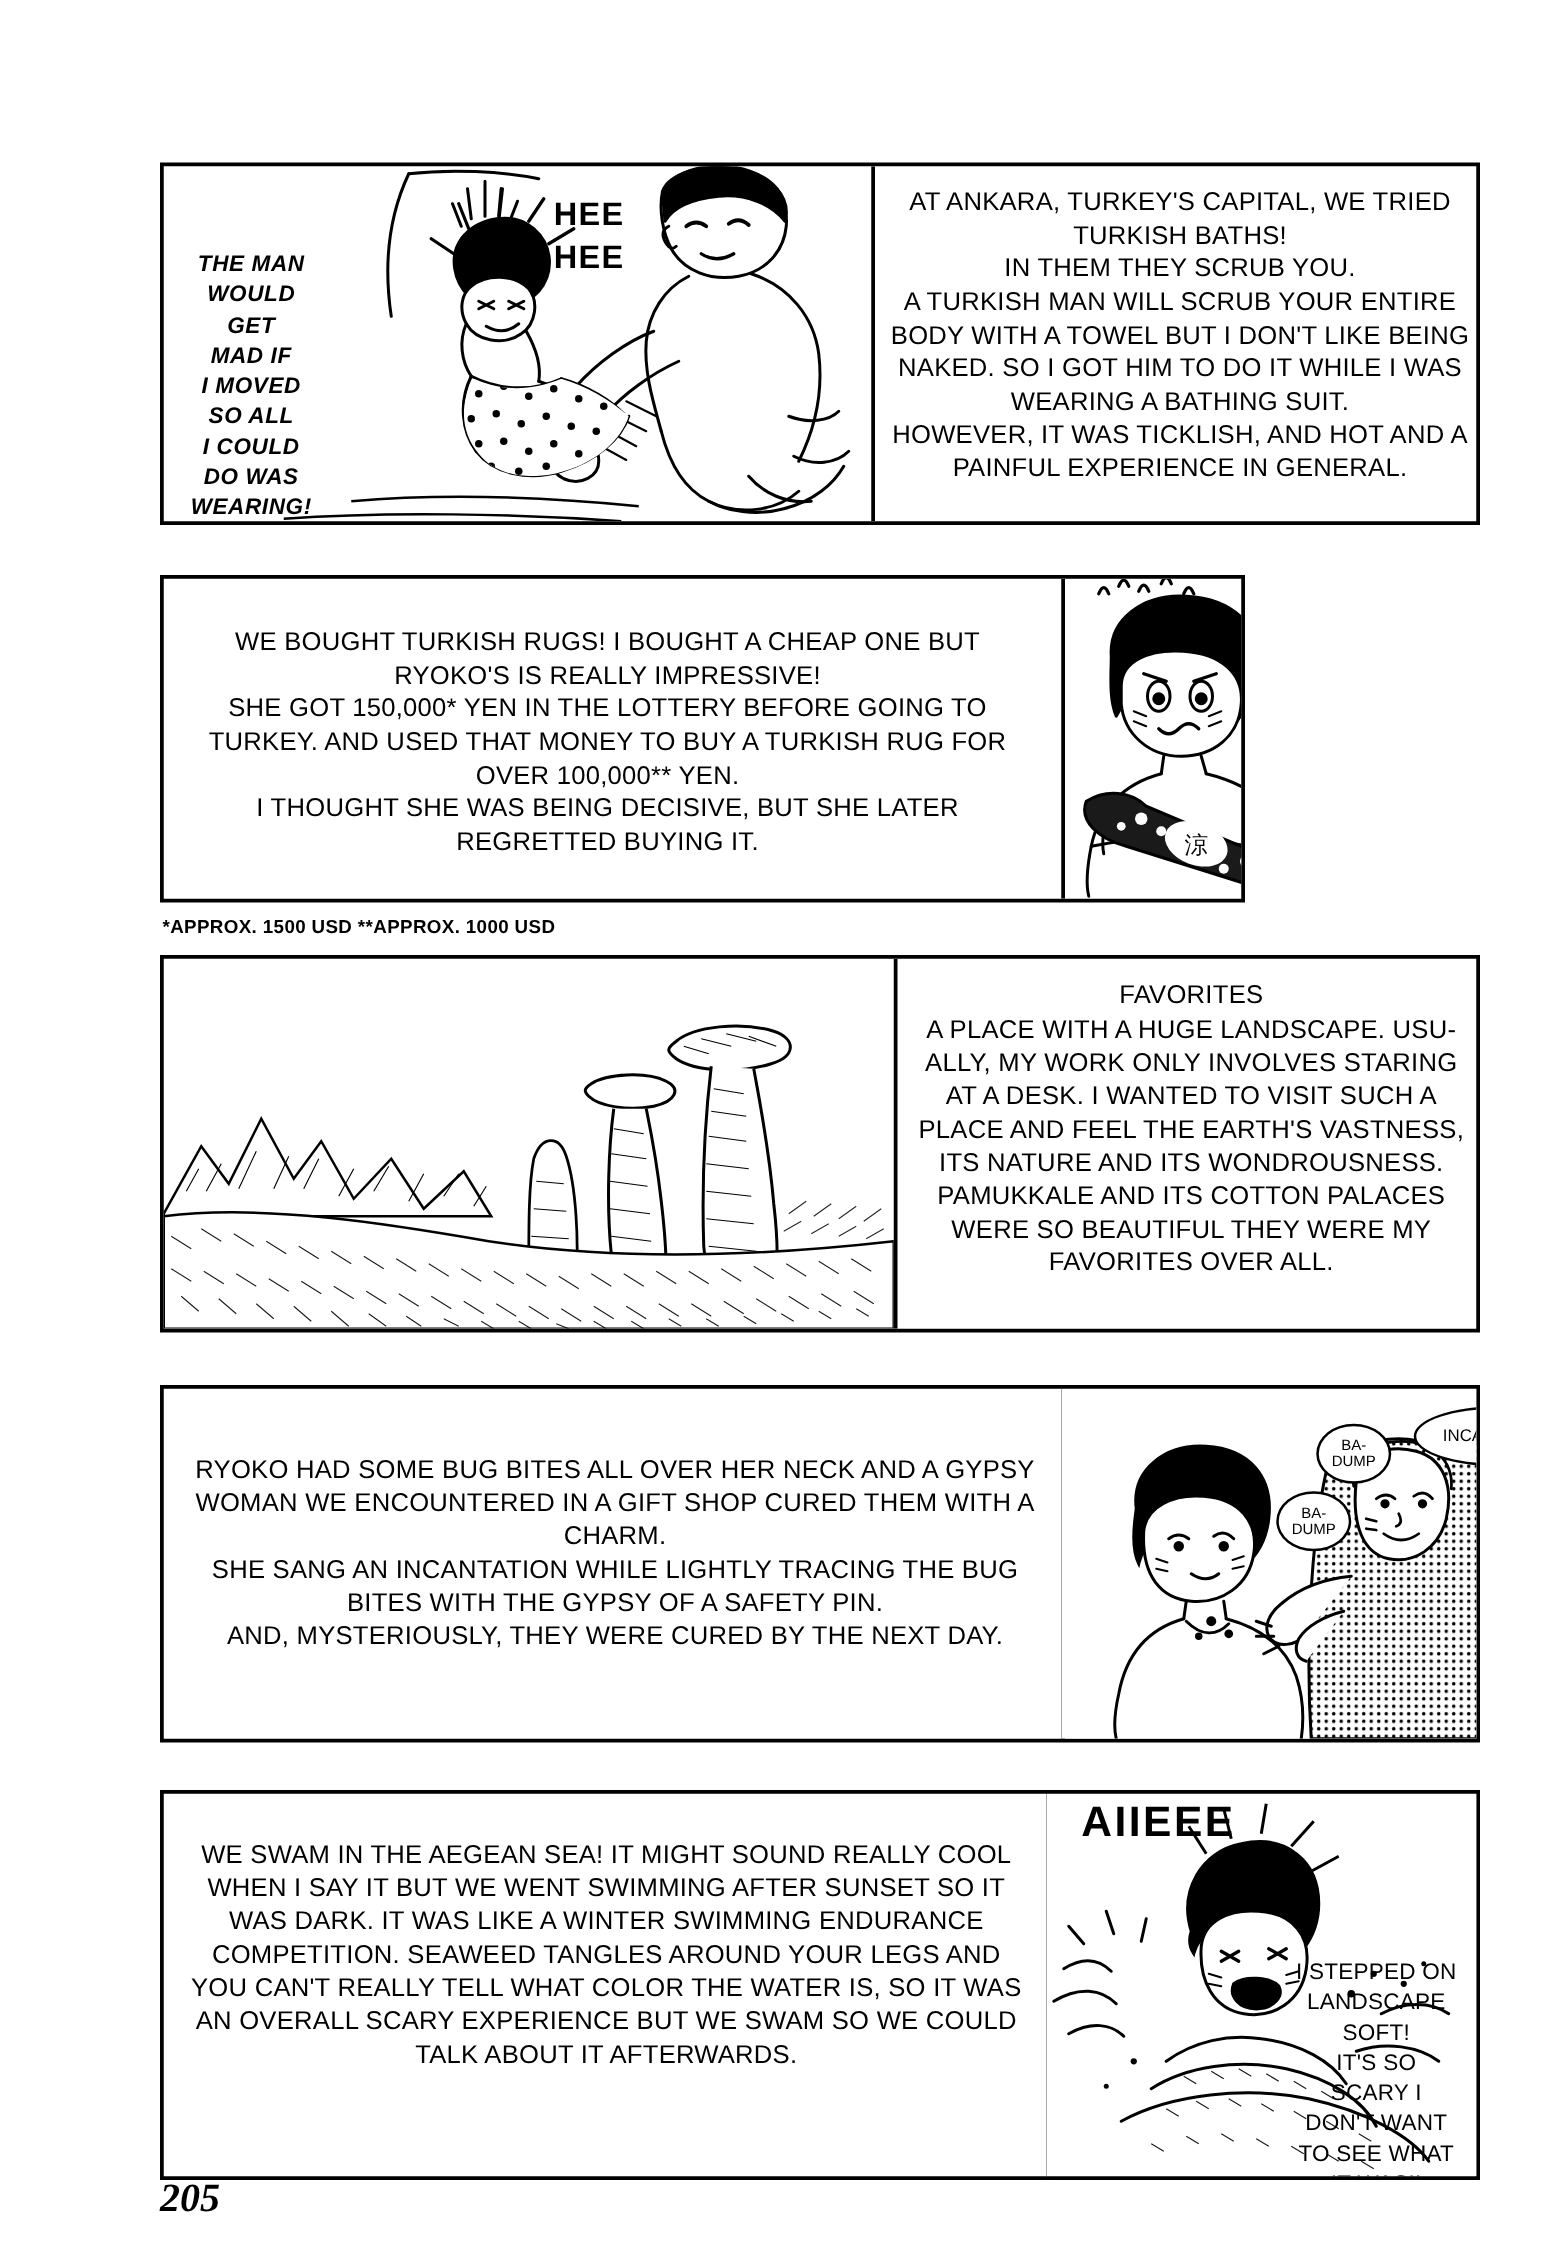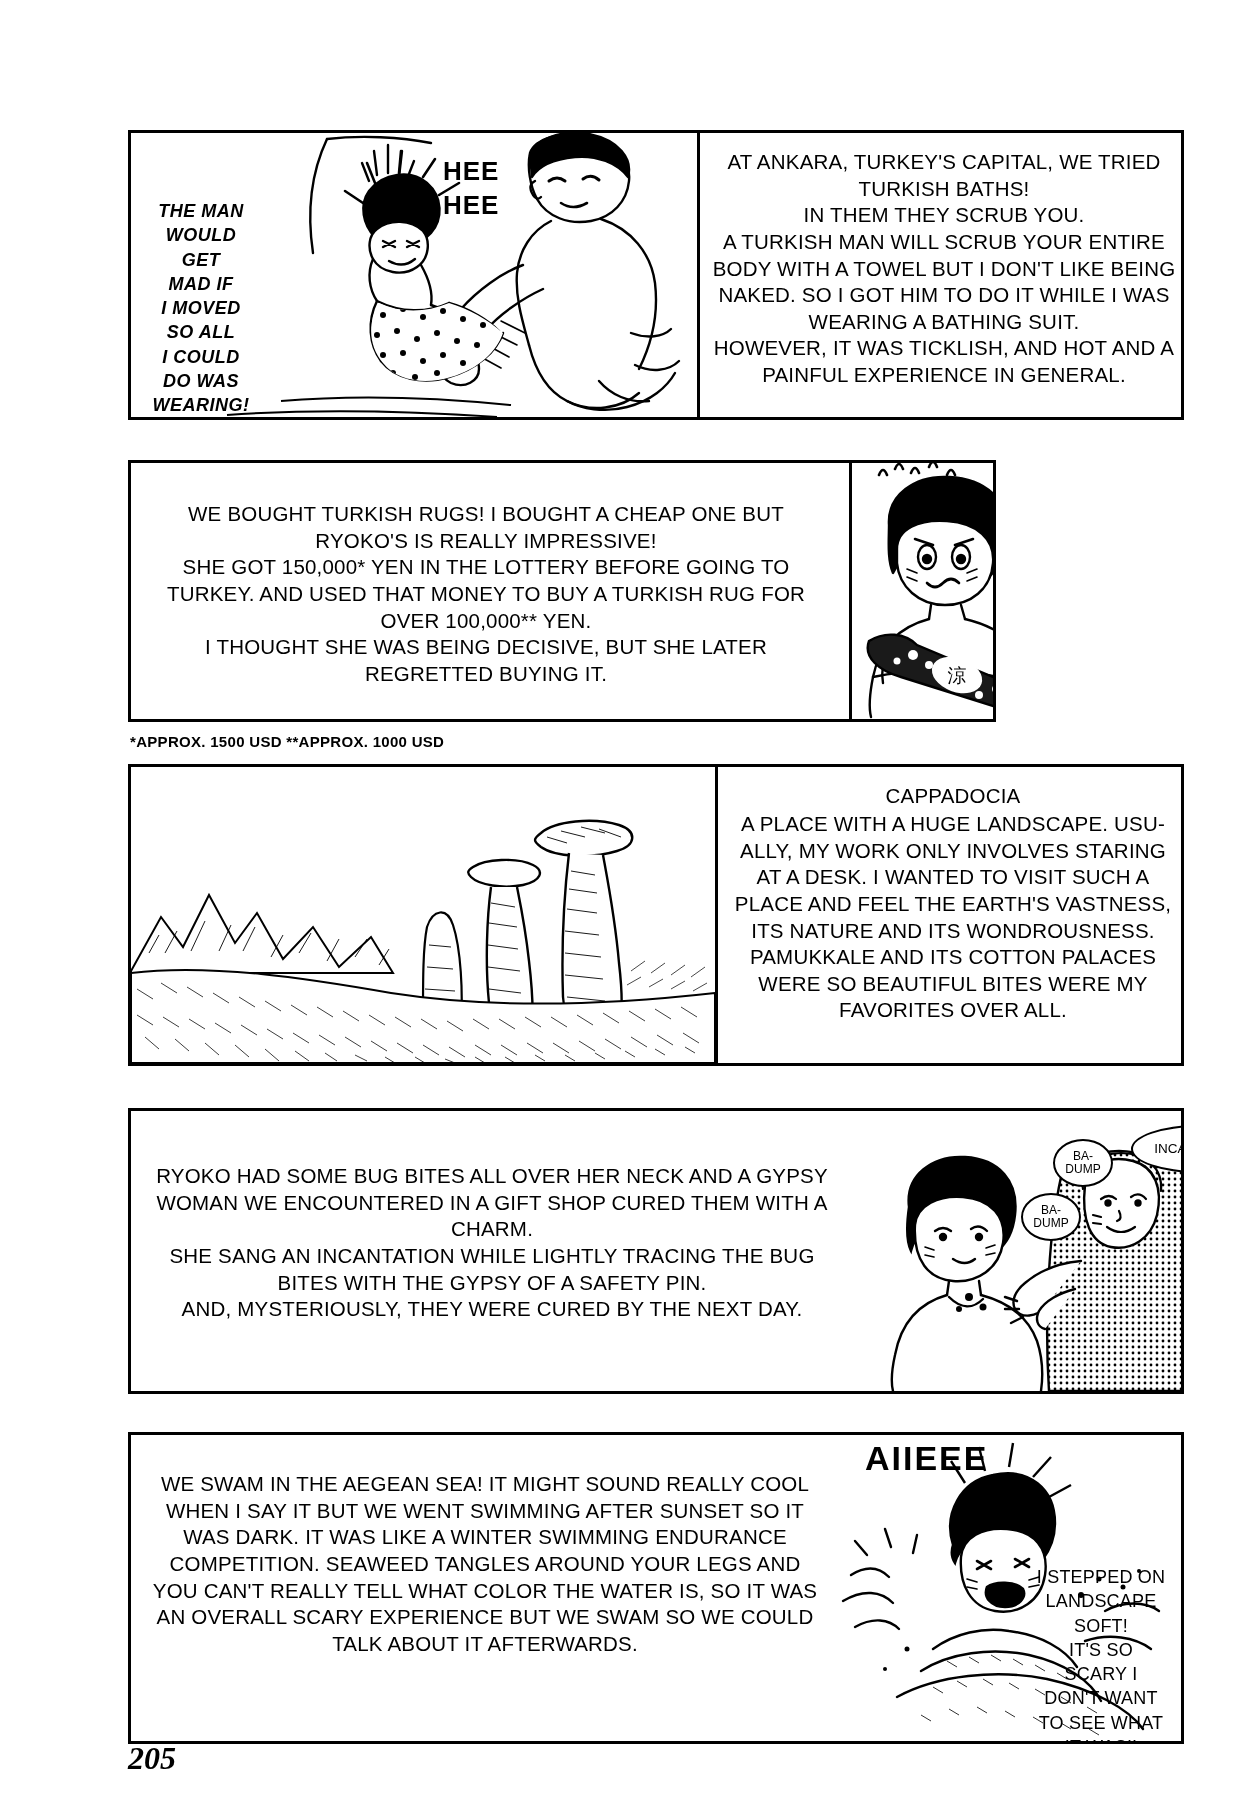--- a/index.html
+++ b/index.html
@@ -339,23 +339,23 @@
 
         <g stroke="#000" stroke-width="0.85" opacity="0.85">
           <path d="M500 204 l 14 -10 M520 206 l 14 -10 M540 208 l 14 -10 M560 210 l 14 -10"></path>
           <path d="M496 218 l 14 -8 M518 220 l 14 -8 M540 222 l 14 -8 M562 224 l 14 -8"></path>
         </g>
       </svg>
     </div>
 
     <div class="vdiv" style="left:584px;"></div>
 
-    <div class="narration" style="left:596px; top:16px; width:452px;">CAPPADOCIA</div>
+    <div class="narration" style="left:596px; top:16px; width:452px;">FAVORITES</div>
     <div class="narration" style="left:596px; top:44px; width:452px; white-space:pre-line;">A PLACE WITH A HUGE LANDSCAPE. USU-ALLY, MY WORK ONLY INVOLVES STARING AT A DESK. I WANTED TO VISIT SUCH A PLACE AND FEEL THE EARTH'S VASTNESS, ITS NATURE AND ITS WONDROUSNESS.
-PAMUKKALE AND ITS COTTON PALACES WERE SO BEAUTIFUL BITES WERE MY FAVORITES OVER ALL.</div>
+PAMUKKALE AND ITS COTTON PALACES WERE SO BEAUTIFUL THEY WERE MY FAVORITES OVER ALL.</div>
   </div>
 
   <div class="panel" style="left:128px; top:1108px; width:1056px; height:286px;">
 
     <div class="narration" style="left:16px; top:52px; width:690px; white-space:pre-line;">RYOKO HAD SOME BUG BITES ALL OVER HER NECK AND A GYPSY WOMAN WE ENCOUNTERED IN A GIFT SHOP  CURED THEM WITH A CHARM.
 SHE SANG AN INCANTATION WHILE LIGHTLY TRACING THE BUG BITES WITH THE GYPSY OF A SAFETY PIN.
 AND, MYSTERIOUSLY, THEY WERE CURED BY THE NEXT DAY.</div>
 
     <div class="vdiv" style="left:718px;"></div>
 

